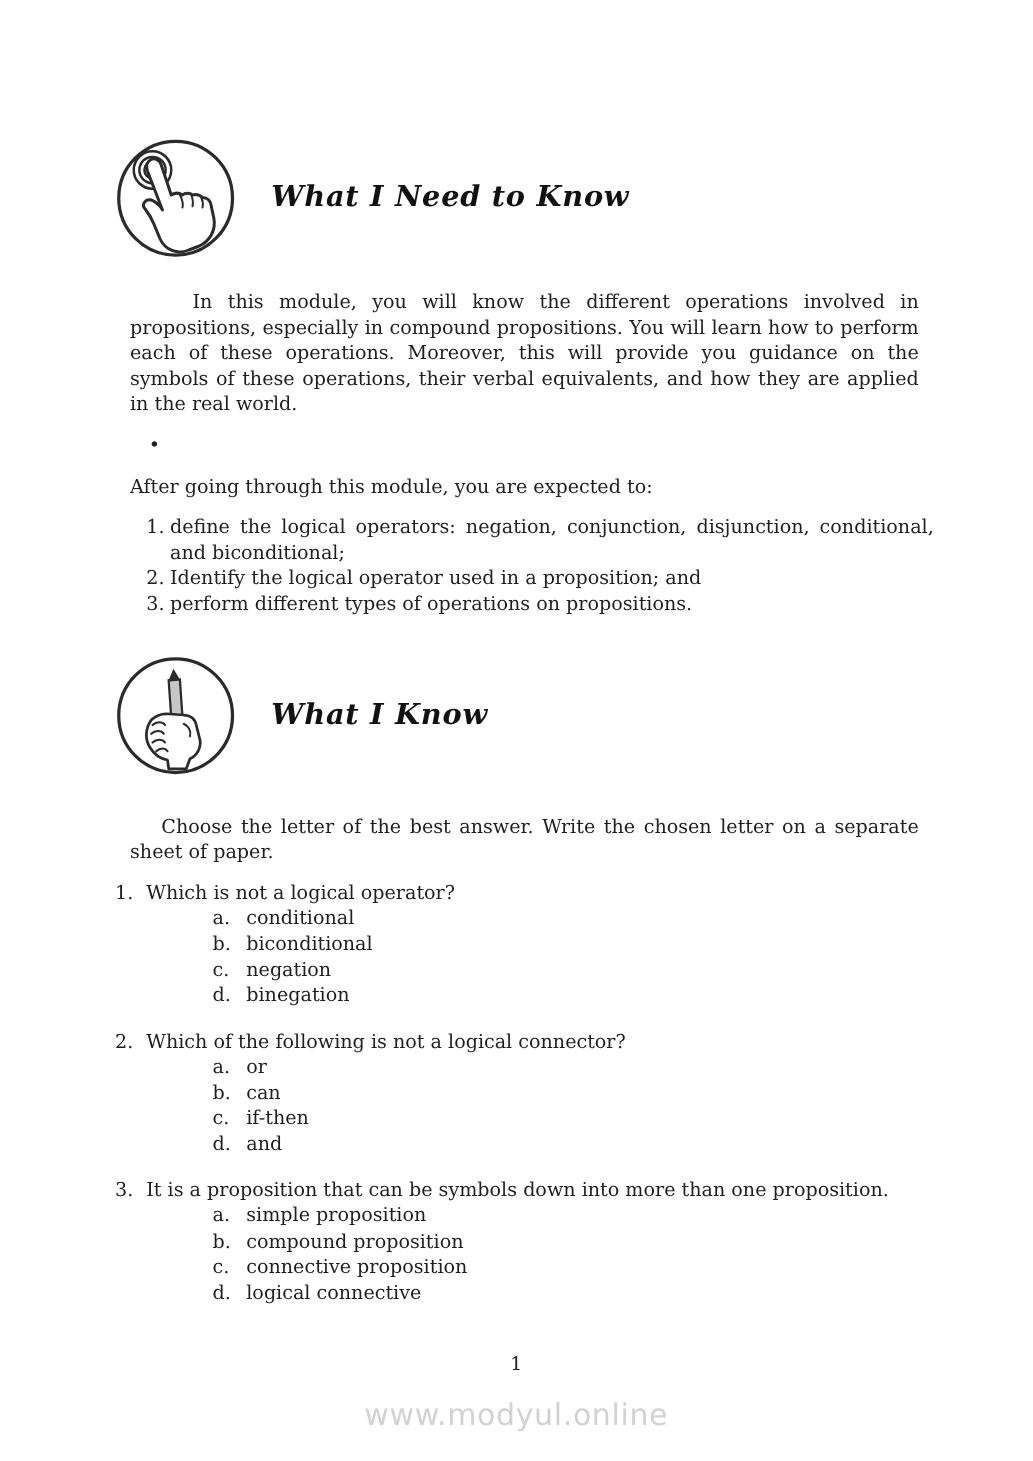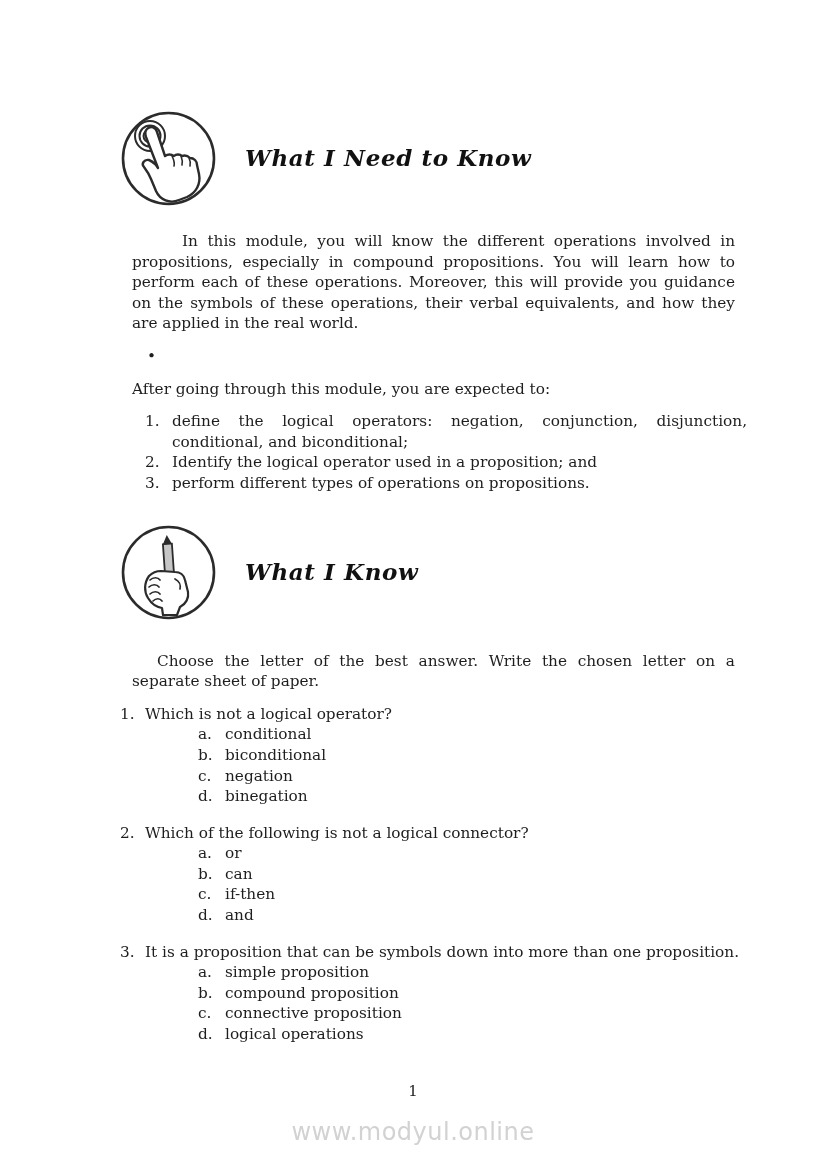--- a/index.html
+++ b/index.html
@@ -7,21 +7,21 @@
     position: relative;
     width: 826px;
     height: 1169px;
     background: #ffffff;
     overflow: hidden;
     font-family: "DejaVu Serif", serif;
     color: #1e1e1e;
     font-size: 15.3px;
     line-height: 20.6px;
   }
-  .content { padding: 0 79px 0 120px; }
+  .content { padding: 0 79px 0 92px; }
 
   
   .section-header {
     display: flex;
     align-items: center;
   }
   .section-header.first { margin-top: 110px; }
   .section-header.second { margin-top: 30px; text-align: center; }
   .icon-circle {
     width: 97px;
@@ -47,21 +47,21 @@
 
   .marker-row { display: flex; }
   .marker-row .marker {
     flex: 0 0 auto;
     text-align: left;
   }
   .bullet-row { padding-left: 27px; }
   .bullet-row .marker { width: 25px; }
   .objective-row { padding-left: 25px; }
   .objective-row .marker { width: 17px; margin-right: 2px; }
-  .objective-row .obj-text { flex: 1 1 auto; text-align: justify; margin-left: 8px; }
+  .objective-row .obj-text { flex: 1 1 auto; text-align: justify; }
 
   .instructions { margin-top: 30px; text-indent: 25px; }
 
   .question-block { margin-top: 16px; }
   .question-block.first-q { margin-top: 0; }
   .question-row { display: flex; }
   .question-row .marker { width: 20px; margin-right: 5px; }
   .question-row .q-text { flex: 1 1 auto; }
   .option-row { display: flex; padding-left: 78px; }
   .option-row .marker { width: 18px; margin-right: 9px; }
@@ -208,21 +208,21 @@
       <div class="option-row">
         <span class="marker">b.</span>
         <span>compound proposition</span>
       </div>
       <div class="option-row">
         <span class="marker">c.</span>
         <span>connective proposition</span>
       </div>
       <div class="option-row">
         <span class="marker">d.</span>
-        <span>logical operations</span>
+        <span>logical connective</span>
       </div>
     </div>
 
   </div>
 
   <div class="page-number">1</div>
   <div class="watermark">www.modyul.online</div>
 </div>
 
 </body></html>

